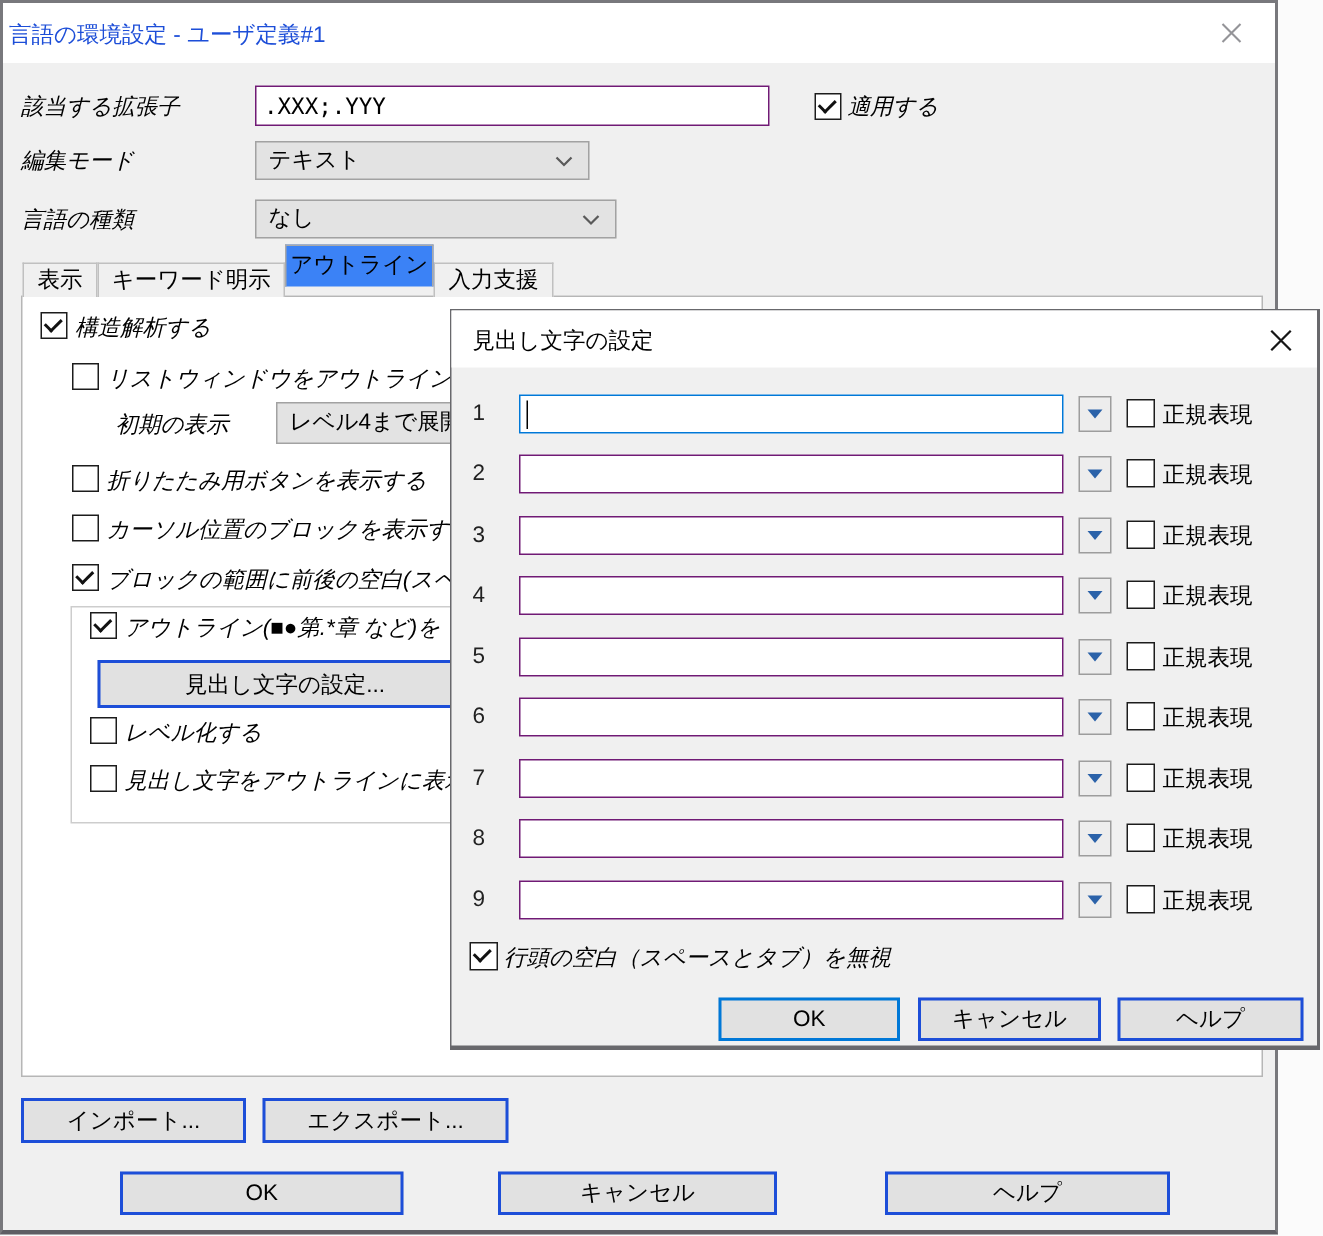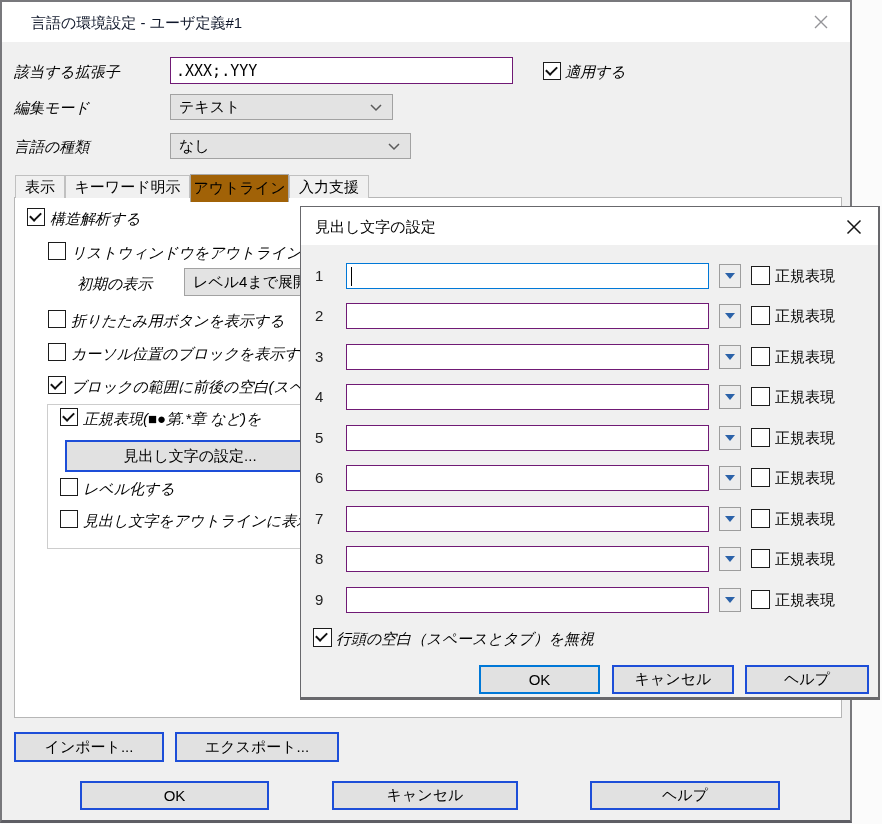--- a/index.html
+++ b/index.html
@@ -5,42 +5,42 @@
   html,body{margin:0;padding:0;}
   .canvas{position:relative;width:882px;height:824px;background:#fbfbfb;
     font-family:"Liberation Sans","DejaVu Sans",sans-serif;overflow:hidden;color:#000;}
 
   
   .mainwin{position:absolute;left:0;top:0;width:852px;height:823px;background:#f0f0f0;
     box-sizing:border-box;border:2px solid #78787c;border-bottom:3px solid #5e5e64;}
   .childwin{position:absolute;left:300px;top:206px;width:580px;height:494px;background:#f0f0f0;
     box-sizing:border-box;border:1px solid #68686c;border-right-width:2px;border-bottom-width:3px;z-index:20;}
   .titlebar{position:absolute;left:0;top:0;right:0;height:40px;background:#ffffff;}
-  .titletext{position:absolute;left:29px;top:12px;font-size:15px;color:#0f172a;white-space:nowrap;}
+  .titletext{position:absolute;left:4px;top:12px;font-size:15px;color:#1d4ed8;white-space:nowrap;}
   .closebtn{position:absolute;width:30px;height:28px;display:flex;align-items:center;justify-content:center;}
 
   
   .lbl{position:absolute;font-size:15px;line-height:20px;white-space:nowrap;font-style:italic;}
   .cb{position:absolute;width:18px;height:18px;background:#fff;border:1px solid #1c1c1c;box-sizing:border-box;}
   .cb[data-checked="true"]::after{content:"";position:absolute;left:2px;top:3px;width:9px;height:5px;
     border-left:2px solid #111;border-bottom:2px solid #111;transform:rotate(-45deg);}
   .tin{position:absolute;box-sizing:border-box;border:1px solid #701a75;background:#fff;
     font-size:15px;padding:0 5px;outline:none;font-family:inherit;}
   .mono{font-family:"DejaVu Sans Mono",monospace;}
   .combo{position:absolute;box-sizing:border-box;background:#e3e3e3;border:1px solid #a2a2a2;
     font-size:15px;line-height:24px;padding:0 8px;white-space:nowrap;overflow:hidden;}
   .combo svg{position:absolute;right:10px;top:9px;}
   .btn{position:absolute;box-sizing:border-box;background:#e1e1e1;border:2px solid #1d4ed8;
     font-size:15px;text-align:center;font-family:inherit;padding:0;white-space:nowrap;overflow:hidden;}
   .btn.default{border:2px solid #0078d7;}
 
   
   .tab{position:absolute;top:173px;height:23px;box-sizing:border-box;background:#f0f0f0;
     border:1px solid #c0c0c0;border-bottom:none;font-size:15px;text-align:center;line-height:22px;z-index:2;}
-  .tab.active{top:172px;height:28px;background:#a16207;border:1px solid #a9a9a9;border-bottom:none;line-height:26px;z-index:4;}
+  .tab.active{top:161px;height:28px;background:#3b82f6;border:1px solid #a9a9a9;border-bottom:none;line-height:26px;z-index:4;}
   .page{position:absolute;left:12px;top:195px;width:828px;height:521px;background:#fff;
     border:1px solid #b6b6b6;box-sizing:border-box;z-index:1;}
   .groupbox{position:absolute;left:45px;top:402px;width:340px;height:143px;border:1px solid #cdcdcd;z-index:1;}
   .pageitem{z-index:2;}
 
   
   .hrow{position:absolute;left:0;width:100%;height:28px;}
   .rnum{position:absolute;left:14px;top:4px;font-size:15px;color:#222;}
   .rinput{position:absolute;left:45px;top:0;width:363px;height:26px;}
   .rinput.focused{border:1px solid #0078d7;}
@@ -110,21 +110,21 @@
     <span class="cb pageitem" style="left:46px;top:308px;" data-checked="false"></span>
     <span class="lbl pageitem" style="left:69px;top:309px;">折りたたみ用ボタンを表示する</span>
 
     <span class="cb pageitem" style="left:46px;top:341px;" data-checked="false"></span>
     <span class="lbl pageitem" style="left:69px;top:342px;">カーソル位置のブロックを表示する</span>
 
     <span class="cb pageitem" style="left:46px;top:374px;" data-checked="true"></span>
     <span class="lbl pageitem" style="left:69px;top:375px;">ブロックの範囲に前後の空白(スペ</span>
 
     <span class="cb pageitem" style="left:58px;top:406px;" data-checked="true"></span>
-    <span class="lbl pageitem" style="left:81px;top:407px;">正規表現(■●第.*章 など)を</span>
+    <span class="lbl pageitem" style="left:81px;top:407px;">アウトライン(■●第.*章 など)を</span>
 
     <button class="btn pageitem" style="left:63px;top:438px;width:250px;height:32px;">見出し文字の設定...</button>
 
     <span class="cb pageitem" style="left:58px;top:476px;" data-checked="false"></span>
     <span class="lbl pageitem" style="left:81px;top:477px;">レベル化する</span>
 
     <span class="cb pageitem" style="left:58px;top:508px;" data-checked="false"></span>
     <span class="lbl pageitem" style="left:81px;top:509px;">見出し文字をアウトラインに表示</span>
 
     <button class="btn" style="left:12px;top:730px;width:150px;height:30px;">インポート...</button>

